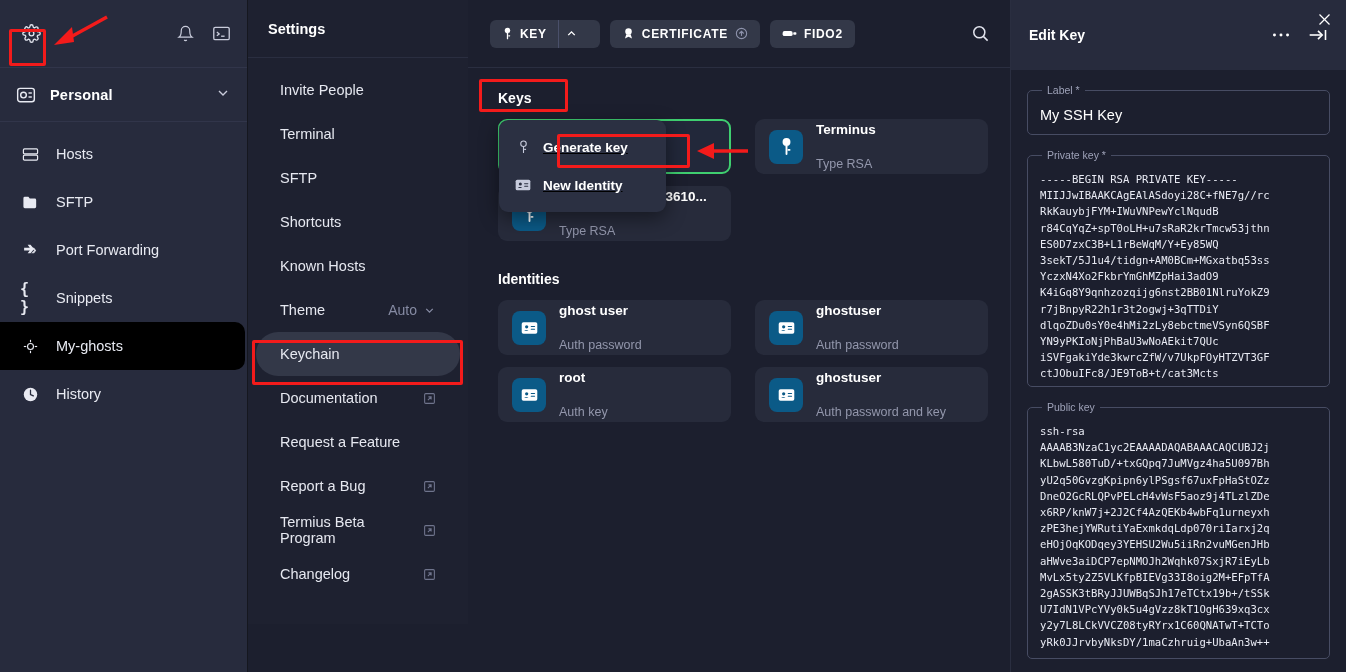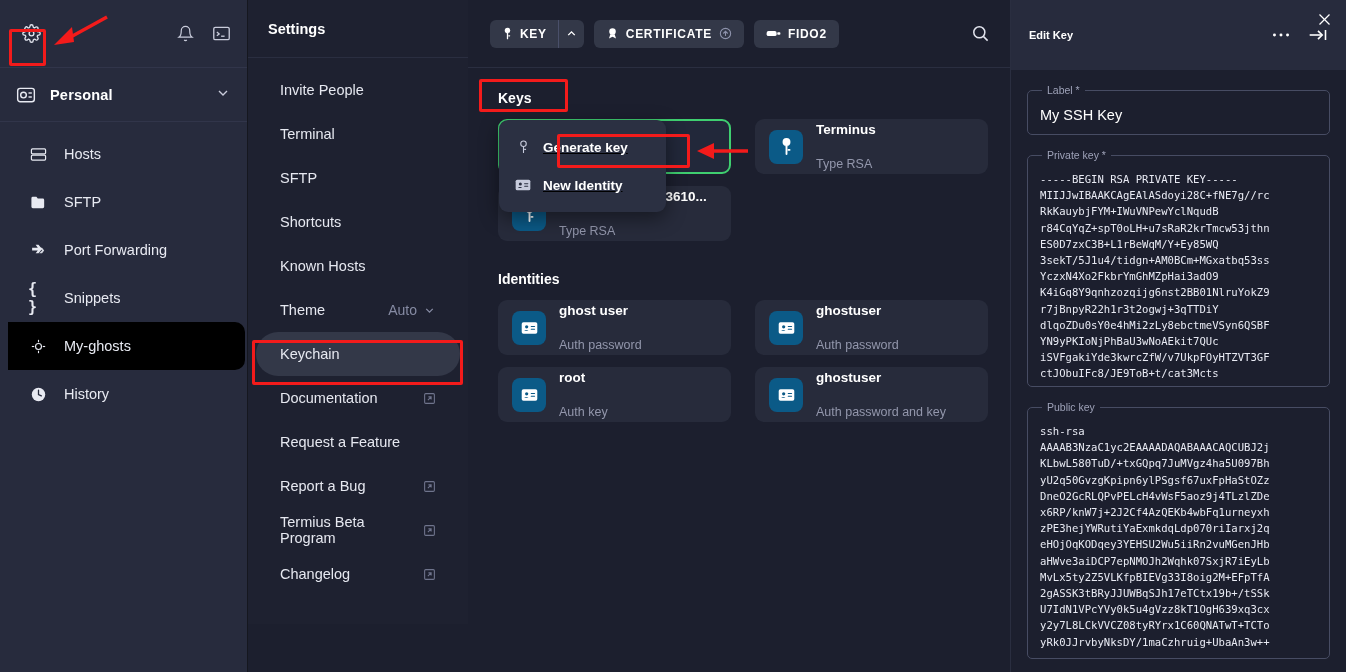--- a/index.html
+++ b/index.html
@@ -46,21 +46,21 @@
     display: flex; align-items: center;
     padding: 0 16px;
     gap: 14px;
     border-bottom: 1px solid #31354A;
     color: #FFFFFF;
   }
   .workspace-label {
     font-size: 14.5px; font-weight: bold; letter-spacing: .2px;
   }
   .workspace-chev { margin-left: auto; color: #C9CCDB; }
-  .nav-items { padding-top: 8px; margin-left: 8px; }
+  .nav-items { padding-top: 8px; }
   .nav-item {
     height: 48px;
     display: flex; align-items: center;
     gap: 16px;
     padding: 0 18px;
     color: #E8EAF2;
     font-size: 14.5px;
     border-radius: 10px;
     margin: 0 2px;
   }
@@ -126,21 +126,21 @@
   .tab {
     height: 28px;
     display: flex; align-items: center;
     gap: 7px;
     padding: 0 12px;
     border-radius: 6px;
     background: #333848;
     color: #FFFFFF;
     font-size: 12px; font-weight: bold; letter-spacing: .7px;
   }
-  .tab.split { padding-right: 0; }
+  .tab.split { padding-right: 16px; }
   .tab .caret-part {
     width: 26px; height: 28px;
     display: flex; align-items: center; justify-content: center;
     border-left: 1px solid #4A506A;
     margin-left: 4px;
   }
   .searchbtn { margin-left: auto; color: #E2E4EE; display: flex; }
 
   .main-body { flex: 1; padding: 22px 22px 0 30px; overflow: hidden; }
   .section-title {
@@ -206,21 +206,21 @@
     background: #1C1F2E;
     border-left: 1px solid #2A2E40;
     display: flex; flex-direction: column;
   }
   .rp-head {
     height: 70px; position: relative;
     background: #272B3D;
     display: flex; align-items: center;
     padding: 0 18px;
   }
-  .rp-title { color: #FFFFFF; font-size: 11px; font-weight: bold; }
+  .rp-title { color: #FFFFFF; font-size: 14px; font-weight: bold; }
   .rp-actions {
     margin-left: auto; display: flex; align-items: center; gap: 18px;
     color: #FFFFFF;
   }
   .rp-close { position: absolute; right: 14px; top: 12px; color: #FFFFFF; }
   .rp-body { flex: 1; padding: 14px 16px 0 16px; overflow: hidden; }
 
   .field {
     position: relative;
     border: 1px solid #474C63;

